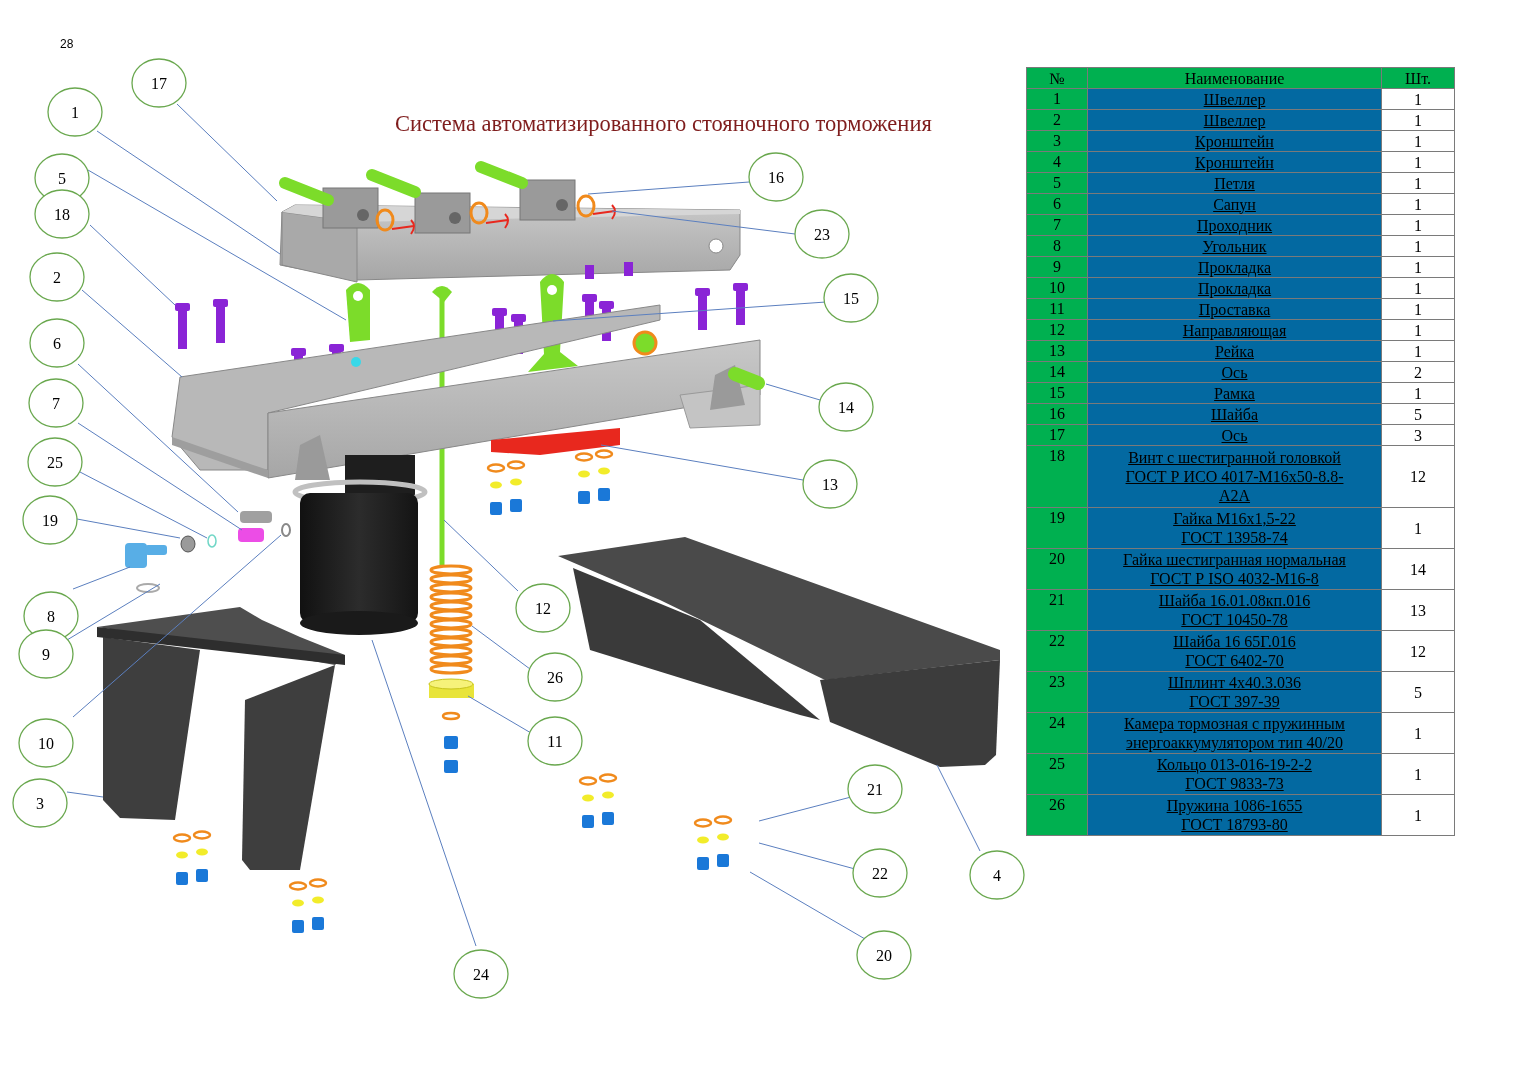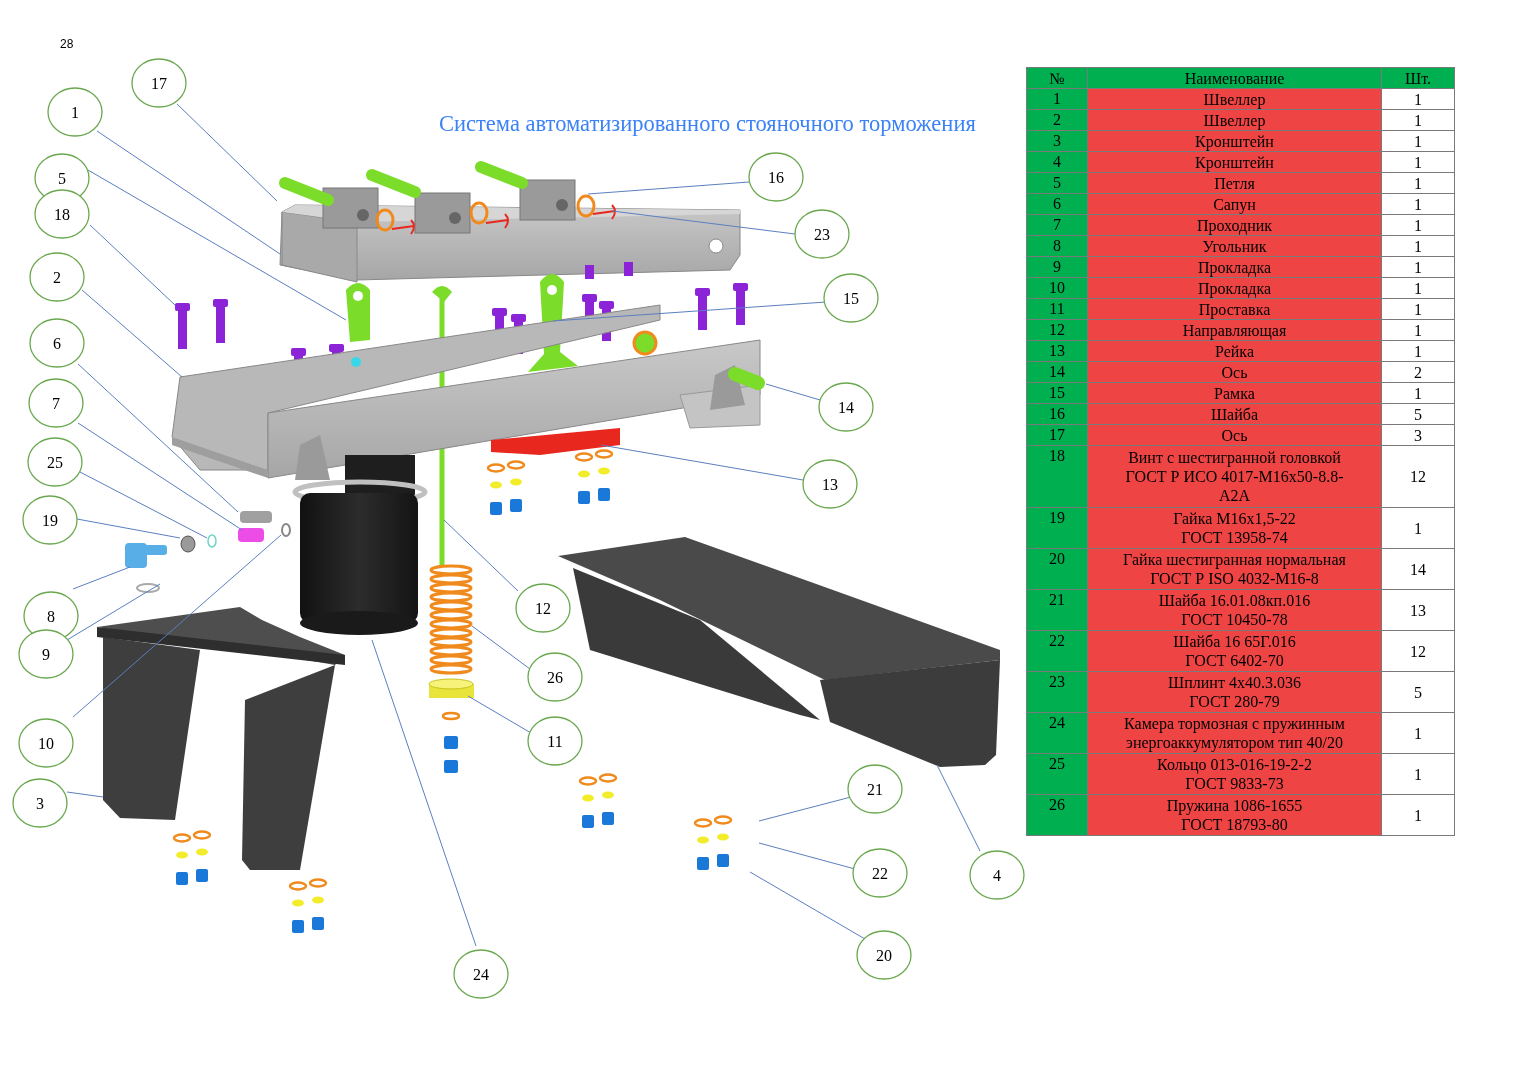--- a/index.html
+++ b/index.html
@@ -1,28 +1,28 @@
 <!DOCTYPE html>
 <html><head>
 <meta charset="utf-8">
 <style>
   html, body { margin: 0; padding: 0; background: #ffffff; }
   body { width: 1527px; height: 1080px; position: relative; overflow: hidden; font-family: "Liberation Serif", serif; }
   .page-num { position: absolute; left: 60px; top: 37px; font-family: "Liberation Sans", sans-serif; font-size: 12px; color: #000; }
-  .title { position: absolute; left: 395px; top: 111px; font-size: 22.5px; color: #3b82f6; white-space: nowrap; margin-left: 44px; }
+  .title { position: absolute; left: 395px; top: 111px; font-size: 22.5px; color: #7f1d1d; white-space: nowrap; }
   #diagram { position: absolute; left: 0; top: 0; }
   .callout-text { font-family: "Liberation Serif", serif; font-size: 16px; fill: #000; text-anchor: middle; dominant-baseline: central; }
   .callout-circle { fill: #fff; stroke: #6aa84f; stroke-width: 1.3; }
   .leader { stroke: #5b7fbf; stroke-width: 1; fill: none; }
 
   table.bom { position: absolute; left: 1026px; top: 67px; border-collapse: collapse; font-size: 16px; line-height: 19px; }
   table.bom th, table.bom td { border: 1px solid #7a7a7a; padding: 0 4px; text-align: center; }
   table.bom th { background: #00b050; font-weight: normal; height: 20px; color: #000; }
   table.bom td.num { background: #00b050; width: 52px; vertical-align: top; }
-  table.bom td.name { width: 285px; background: #ef4444; }
+  table.bom td.name { width: 285px; background: #0369a1; text-decoration: underline; }
   table.bom td.qty { width: 64px; background: #fff; vertical-align: middle; }
   table.bom tr.single td { height: 20px; }
   table.bom tr.double td { height: 40px; }
   table.bom tr.triple td { height: 61px; }
   table.bom th.num { width: 52px; }
   table.bom th.name { width: 285px; margin-top: 13px; }
   table.bom th.qty { width: 64px; }
 </style>
 </head>
 <body>
@@ -504,21 +504,21 @@
         <td class="name">
           <div>Шайба 16 65Г.016</div>
           <div>ГОСТ 6402-70</div>
         </td>
         <td class="qty">12</td>
       </tr>
       <tr class="double">
         <td class="num">23</td>
         <td class="name">
           <div>Шплинт 4х40.3.036</div>
-          <div>ГОСТ 280-79</div>
+          <div>ГОСТ 397-39</div>
         </td>
         <td class="qty">5</td>
       </tr>
       <tr class="double">
         <td class="num">24</td>
         <td class="name">
           <div>Камера тормозная с пружинным</div>
           <div>энергоаккумулятором тип 40/20</div>
         </td>
         <td class="qty">1</td>

